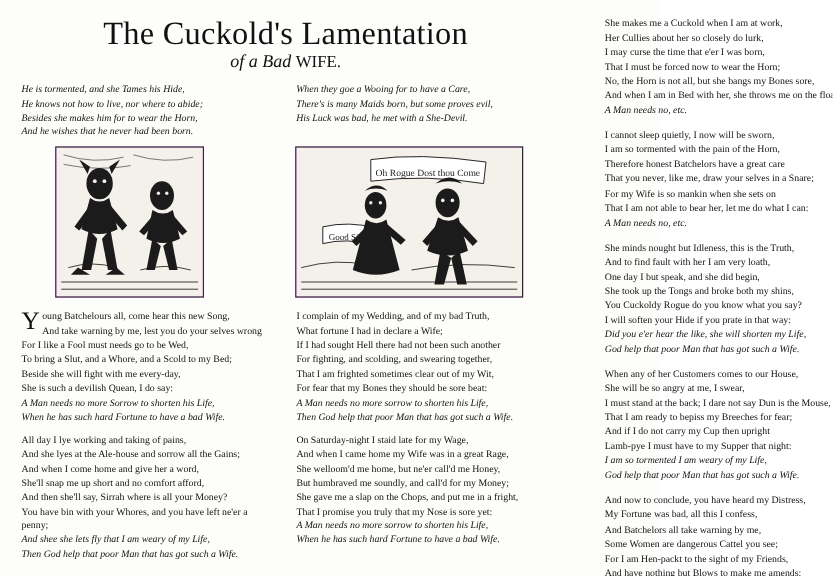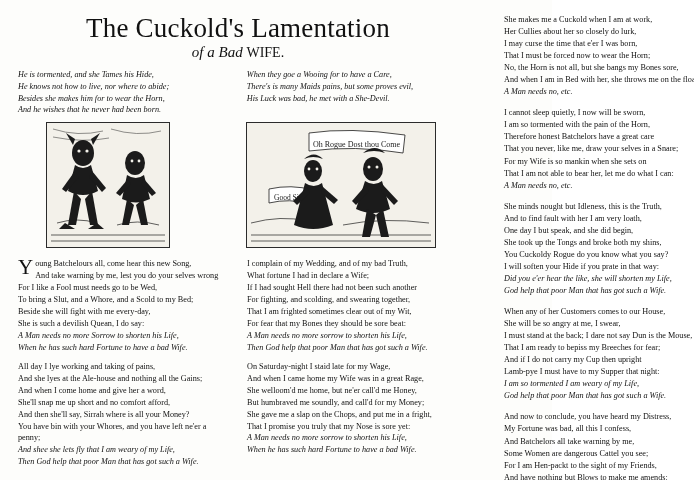--- a/index.html
+++ b/index.html
@@ -134,21 +134,21 @@
 
     <div class="headverse">
       <div class="hv">
         <span class="line">He is tormented, and she Tames his Hide,</span>
         <span class="line">He knows not how to live, nor where to abide;</span>
         <span class="line">Besides she makes him for to wear the Horn,</span>
         <span class="line">And he wishes that he never had been born.</span>
       </div>
       <div class="hv">
         <span class="line">When they goe a Wooing for to have a Care,</span>
-        <span class="line">There's is many Maids pains, but some proves evil,</span>
+        <span class="line">There's is many Maids born, but some proves evil,</span>
         <span class="line">His Luck was bad, he met with a She-Devil.</span>
       </div>
     </div>
 
 
     <div class="cuts">
 
       <div class="cut cut-left">
         <svg width="122" height="124" viewBox="0 0 122 124">
           <rect x="0" y="0" width="122" height="124" fill="#f3f1ea"></rect>
@@ -241,21 +241,21 @@
           <span class="line">And take warning by me, lest you do your selves wrong</span>
           <span class="line">For I like a Fool must needs go to be Wed,</span>
           <span class="line">To bring a Slut, and a Whore, and a Scold to my Bed;</span>
           <span class="line">Beside she will fight with me every-day,</span>
           <span class="line">She is such a devilish Quean, I do say:</span>
           <span class="line it">A Man needs no more Sorrow to shorten his Life,</span>
           <span class="line it">When he has such hard Fortune to have a bad Wife.</span>
         </div>
         <div class="stanza">
           <span class="line">All day I lye working and taking of pains,</span>
-          <span class="line">And she lyes at the Ale-house and nothing all the Gains;</span>
+          <span class="line">And she lyes at the Ale-house and sorrow all the Gains;</span>
           <span class="line">And when I come home and give her a word,</span>
           <span class="line">She'll snap me up short and no comfort afford,</span>
           <span class="line">And then she'll say, Sirrah where is all your Money?</span>
           <span class="line">You have bin with your Whores, and you have left ne'er a penny;</span>
           <span class="line it">And shee she lets fly that I am weary of my Life,</span>
           <span class="line it">Then God help that poor Man that has got such a Wife.</span>
         </div>
       </div>
 
       <div class="bodycol">

